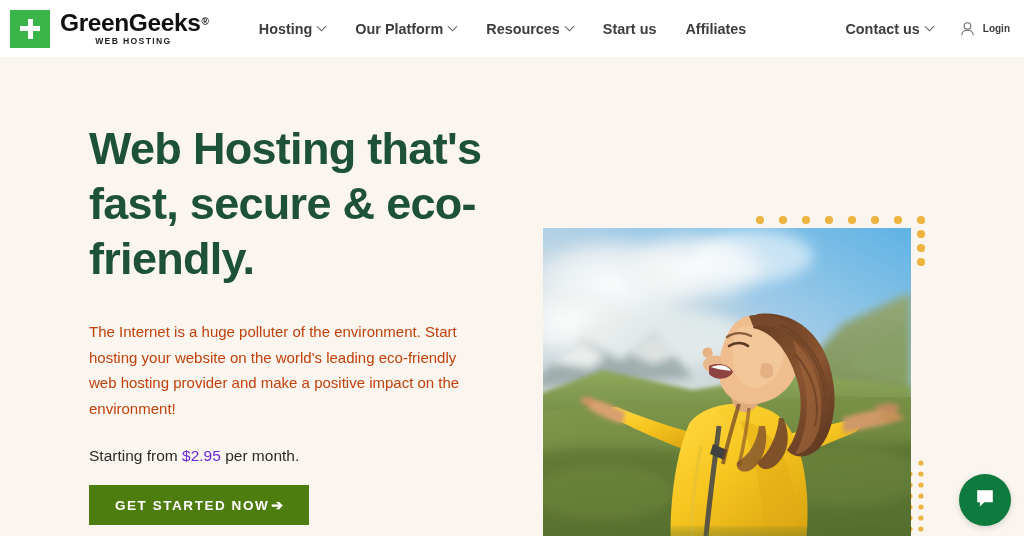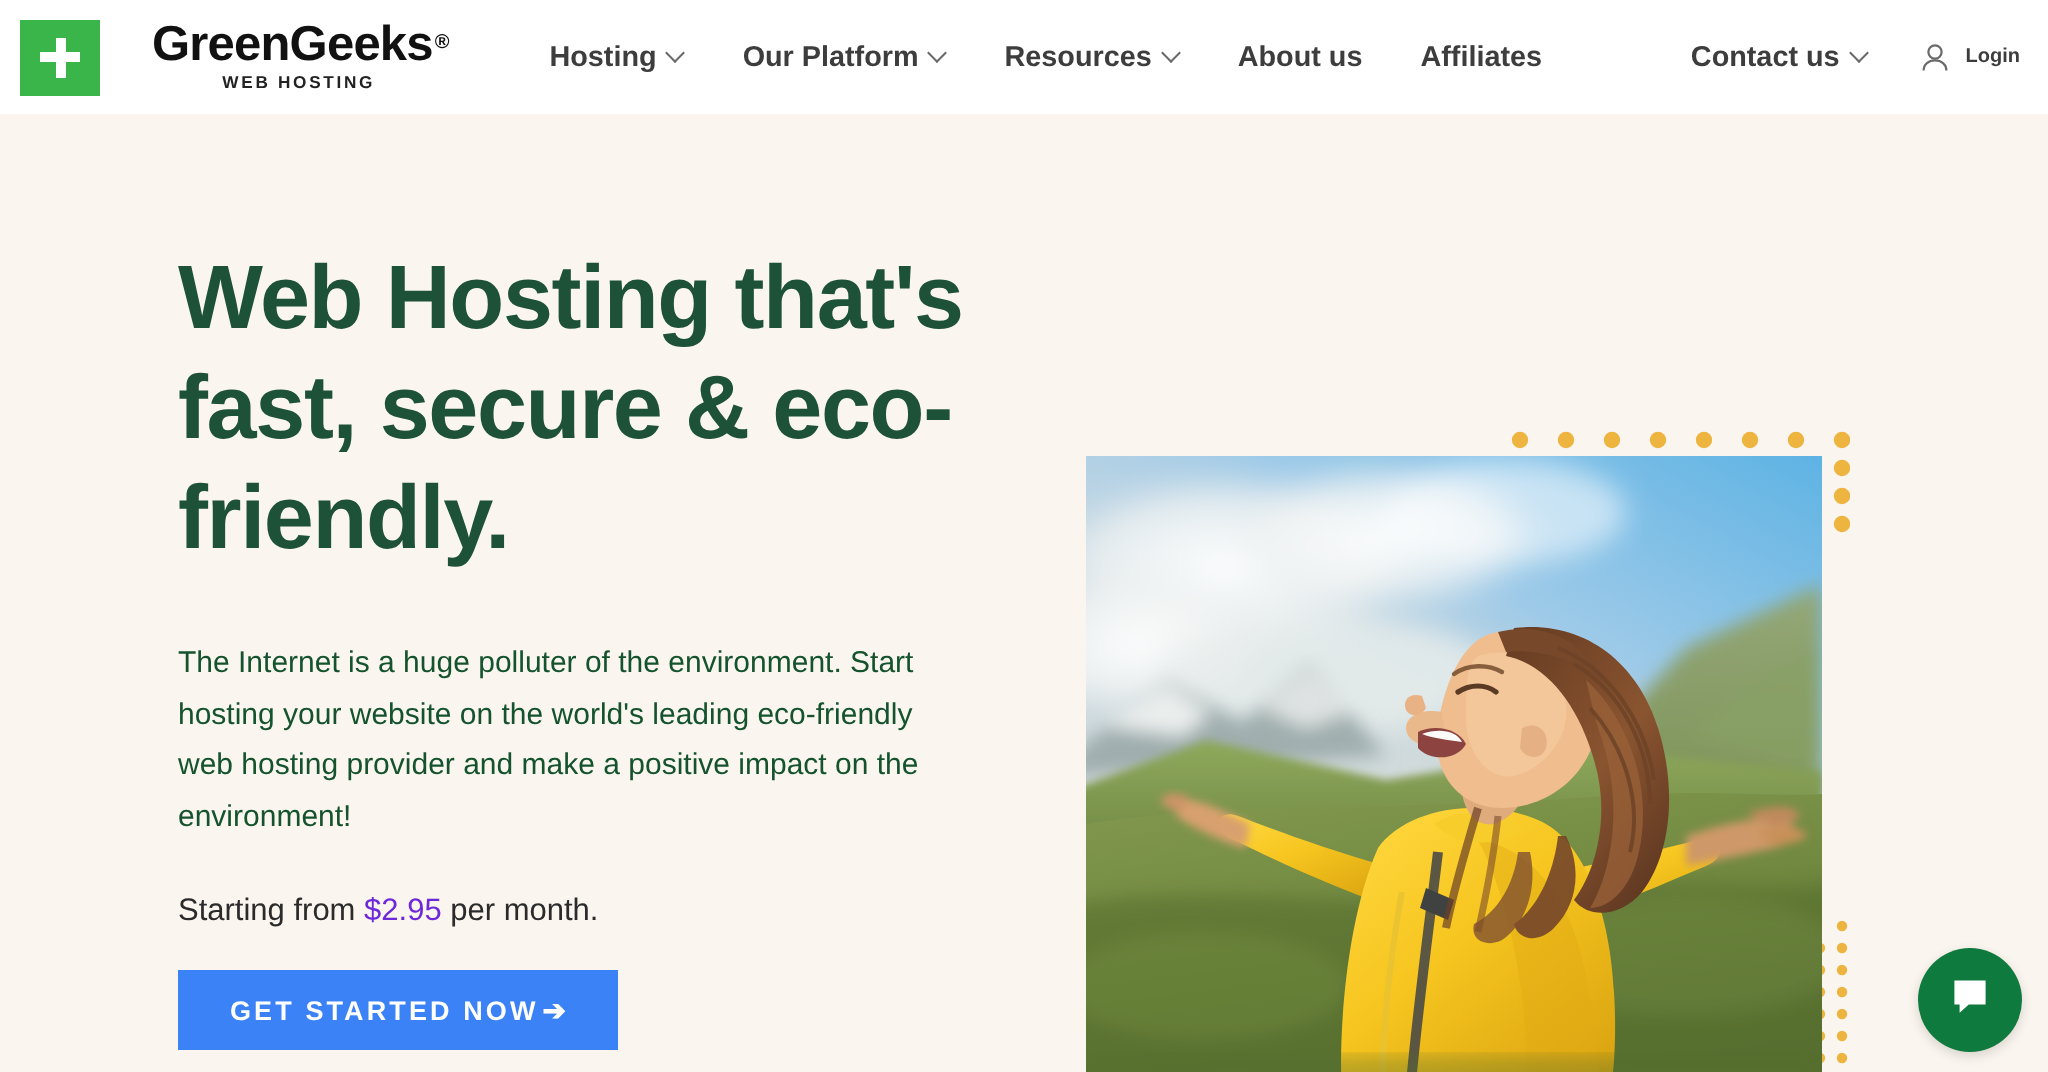--- a/index.html
+++ b/index.html
@@ -50,21 +50,21 @@
     position: absolute;
     background: #ffffff;
   }
   .logo-mark .plus::before {
     left: 8.5px; top: 1px; width: 5px; height: 20px;
   }
   .logo-mark .plus::after {
     top: 8.5px; left: 1px; height: 5px; width: 20px;
   }
   .logo-text {
-    margin-left: 26px;
+    margin-left: 10px;
     line-height: 1;
   }
   .logo-word {
     font-size: 24.5px;
     font-weight: bold;
     color: #111111;
     letter-spacing: -0.4px;
     display: inline-block;
     font-family: "Liberation Sans", sans-serif;
   }
@@ -154,35 +154,35 @@
     line-height: 55px;
     font-weight: bold;
     color: #1d5138;
     letter-spacing: -0.7px;
     margin: 0;
   }
   .hero-para {
     margin: 33px 0 0 0;
     font-size: 15px;
     line-height: 25.5px;
-    color: #14532d;
+    color: #c2410c;
     width: 398px;
   }
   .hero-price {
     margin: 26px 0 0 0;
     font-size: 15.5px;
     color: #2b2b2b;
   }
   .hero-price b { font-weight: normal; color: #6d28d9; }
   .cta {
     margin-top: 20px;
     display: inline-flex;
     align-items: center;
     justify-content: center;
-    background: #3b82f6;
+    background: #4d7c0f;
     color: #ffffff;
     border: none;
     height: 40px;
     padding: 0 26px;
     font-size: 13.5px;
     font-weight: bold;
     letter-spacing: 1.55px;
     cursor: pointer;
     font-family: "Liberation Sans", sans-serif;
   }
@@ -251,21 +251,21 @@
       <i class="chev"></i>
     </span>
     <span class="nav-item">
       <span>Our Platform</span>
       <i class="chev"></i>
     </span>
     <span class="nav-item">
       <span>Resources</span>
       <i class="chev"></i>
     </span>
-    <span class="nav-item">About us</span>
+    <span class="nav-item">Start us</span>
     <span class="nav-item">Affiliates</span>
   </nav>
 
   <div class="header-right">
     <span class="nav-item">
       <span>Contact us</span>
       <i class="chev"></i>
     </span>
     <span class="login-link">
       <span class="user-icon">

